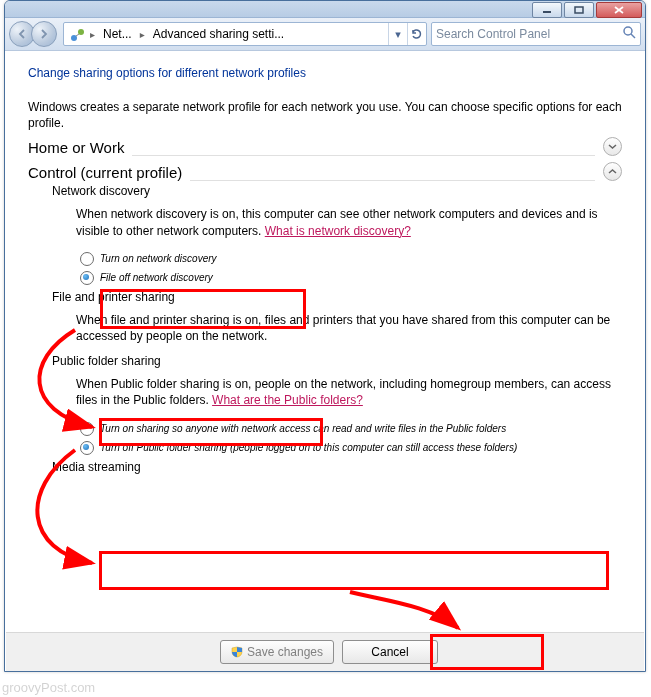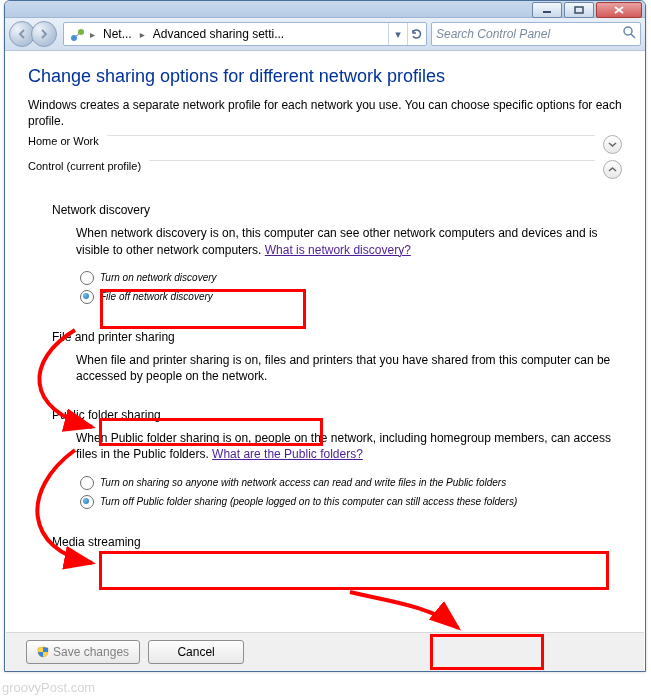--- a/index.html
+++ b/index.html
@@ -130,57 +130,56 @@
     width: 200px;
     height: 22px;
     border: 1px solid #9cb5d4;
     background: #fff;
     margin-left: 4px;
     border-radius: 2px;
     display:flex;
     align-items:center;
     padding:0 4px;
     color:#7a8a9e;
-    font-style: italic;
   }
   .searchbox .sicon {
     margin-left:auto;
     color:#6483b5;
     font-style:normal;
   }
   
   .content {
     position:absolute;
     top: 50px;
     left:1px;
     right:1px;
     bottom:40px;
     padding: 15px 22px 0 22px;
     overflow:hidden;
     background:#fff;
   }
   h1.page-title {
     color: #003399;
-    font-size: 18px;
+    font-size: 12px;
     font-weight: 400;
-    margin: 0 0 10px 0;
+    margin: 0 0 19px 0;
   }
   .intro {
     font-size: 12px;
     color:#000;
     margin-bottom: 0;
     line-height:1.35;
   }
   .section {
     margin-bottom: 6px;
   }
   .section-head {
     display:flex;
-    align-items:flex-start;
-    font-size:11px;
+    align-items:flex-end;
+    font-size:15px;
     color:#000;
     margin: 6px 0 2px 0;
   }
   .section-head .line {
     flex:1;
     height:1px;
     background:#e0e0e0;
     margin:0 8px;
   }
   .expbtn {
@@ -190,21 +189,21 @@
     border:1px solid #b0b0b0;
     background: linear-gradient(#fefefe,#e8e8e8);
     display:flex;
     align-items:center;
     justify-content:center;
     color:#666;
     font-size:10px;
   }
   .subsection {
     padding-left: 24px;
-    margin-top:24px;
+    margin-top:3px;
   }
   .subhead {
     font-size:12px;
     margin-bottom:8px;
   }
   .desc {
     font-size:12px;
     line-height:1.35;
     padding-left:24px;
     margin-bottom:10px;
@@ -233,34 +232,34 @@
   .opt .radio.on::after {
     content:"";
     position:absolute;
     left:2px;
     top:2px;
     width:6px;
     height:6px;
     border-radius:50%;
     background: radial-gradient(circle at 35% 35%, #6dbef5, #1e6fb8);
   }
-  a.bluelink { color:#4c1d95; text-decoration:underline; }
+  a.bluelink { color:#be185d; text-decoration:underline; }
   
   .btnbar {
     position:absolute;
     left:1px;
     right:1px;
     bottom:0;
     height:38px;
     background:#f0f0f0;
     border-top:1px solid #d8d8d8;
     display:flex;
     align-items:center;
-    justify-content:flex-start;
-    padding:0 12px;
+    justify-content:center;
+    padding:0 20px;
   }
   .btn {
     height:22px;
     min-width:74px;
     border:1px solid #8e8e8e;
     border-radius:3px;
     background:linear-gradient(#fefefe,#e8e8e8);
     font-size:12px;
     display:flex;
     align-items:center;

